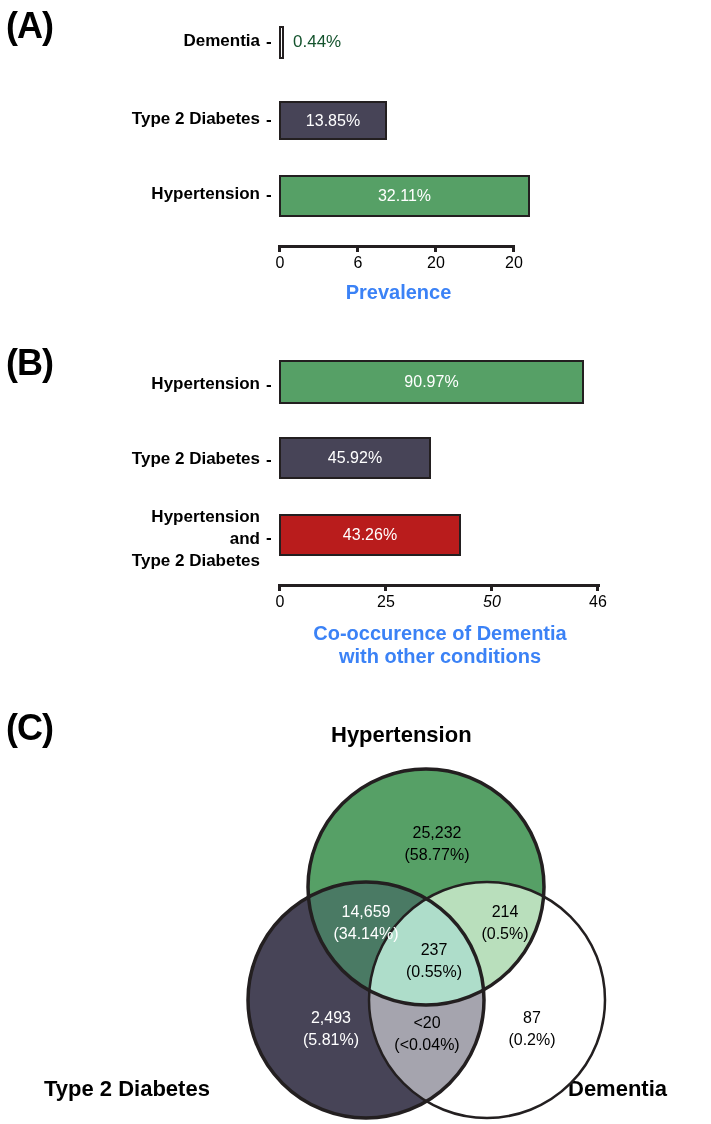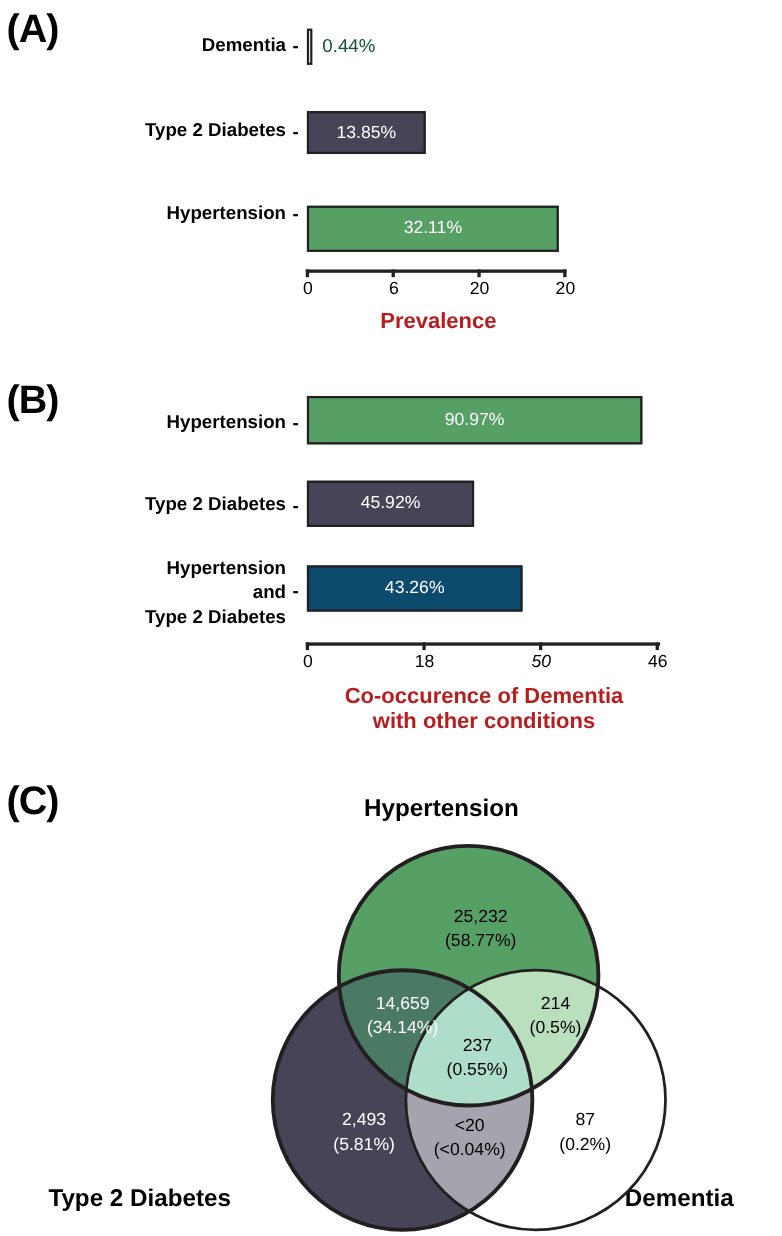--- a/index.html
+++ b/index.html
@@ -78,21 +78,21 @@
     color:#000;
     transform:translateX(-50%);
     text-align:center;
   }
   .axis-title{
     position:absolute;
     font-weight:bold;
     font-size:20px;
     line-height:23px;
     text-align:center;
-    color:#b91c1c;
+    color:#3b82f6;
     white-space:pre-line;
   }
 
   
   .venn-wrap{position:absolute;}
   .venn-title{
     position:absolute;
     font-weight:bold;
     font-size:22px;
     color:#000;
@@ -119,21 +119,21 @@
     <div class="bar-value outside" style="left:293px;top:32px;color:#14532d;font-size:17px;">0.44%</div>
 
     <div class="cat-label" style="left:30px;top:110px;width:230px;">Type 2 Diabetes</div>
     <div class="tickdash" style="left:266px;top:110px;">-</div>
     <div class="bar" style="left:279px;top:101px;width:108px;height:39px;background:#474457;">
       <span class="bar-value">13.85%</span>
     </div>
 
     <div class="cat-label" style="left:60px;top:185px;width:200px;">Hypertension</div>
     <div class="tickdash" style="left:266px;top:185px;">-</div>
-    <div class="bar" style="left:279px;top:187px;width:229px;height:42px;background:#56a066;">
+    <div class="bar" style="left:279px;top:175px;width:251px;height:42px;background:#56a066;">
       <span class="bar-value">32.11%</span>
     </div>
 
     <div class="axis-line" style="left:278px;top:245px;width:237px;"></div>
     <div class="axis-tick" style="left:278px;top:245px;"></div>
     <div class="axis-tick" style="left:356px;top:245px;"></div>
     <div class="axis-tick" style="left:434px;top:245px;"></div>
     <div class="axis-tick" style="left:512px;top:245px;"></div>
     <div class="axis-ticklabel" style="left:280px;top:254px;">0</div>
     <div class="axis-ticklabel" style="left:358px;top:254px;">6</div>
@@ -156,31 +156,31 @@
     <div class="cat-label" style="left:30px;top:450px;width:230px;">Type 2 Diabetes</div>
     <div class="tickdash" style="left:266px;top:450px;">-</div>
     <div class="bar" style="left:279px;top:437px;width:152px;height:42px;background:#474457;">
       <span class="bar-value">45.92%</span>
     </div>
 
     <div class="cat-label" style="left:30px;top:506px;width:230px;line-height:22px;">Hypertension
 and
 Type 2 Diabetes</div>
     <div class="tickdash" style="left:266px;top:528px;">-</div>
-    <div class="bar" style="left:279px;top:514px;width:196px;height:42px;background:#0c4a6e;">
+    <div class="bar" style="left:279px;top:514px;width:182px;height:42px;background:#b91c1c;">
       <span class="bar-value">43.26%</span>
     </div>
 
     <div class="axis-line" style="left:278px;top:584px;width:322px;"></div>
     <div class="axis-tick" style="left:278px;top:584px;"></div>
     <div class="axis-tick" style="left:384px;top:584px;"></div>
     <div class="axis-tick" style="left:490px;top:584px;"></div>
     <div class="axis-tick" style="left:596px;top:584px;"></div>
     <div class="axis-ticklabel" style="left:280px;top:593px;">0</div>
-    <div class="axis-ticklabel" style="left:386px;top:593px;">18</div>
+    <div class="axis-ticklabel" style="left:386px;top:593px;">25</div>
     <div class="axis-ticklabel" style="left:492px;top:593px;font-style:italic;">50</div>
     <div class="axis-ticklabel" style="left:598px;top:593px;">46</div>
 
     <div class="axis-title" style="left:265px;top:622px;width:350px;">Co-occurence of Dementia
 with other conditions</div>
   </div>
 
   <div class="panel-label" style="left:6px;top:710px;">(C)</div>
 
   <div class="venn-wrap" style="left:0;top:700px;width:711px;height:424px;">

